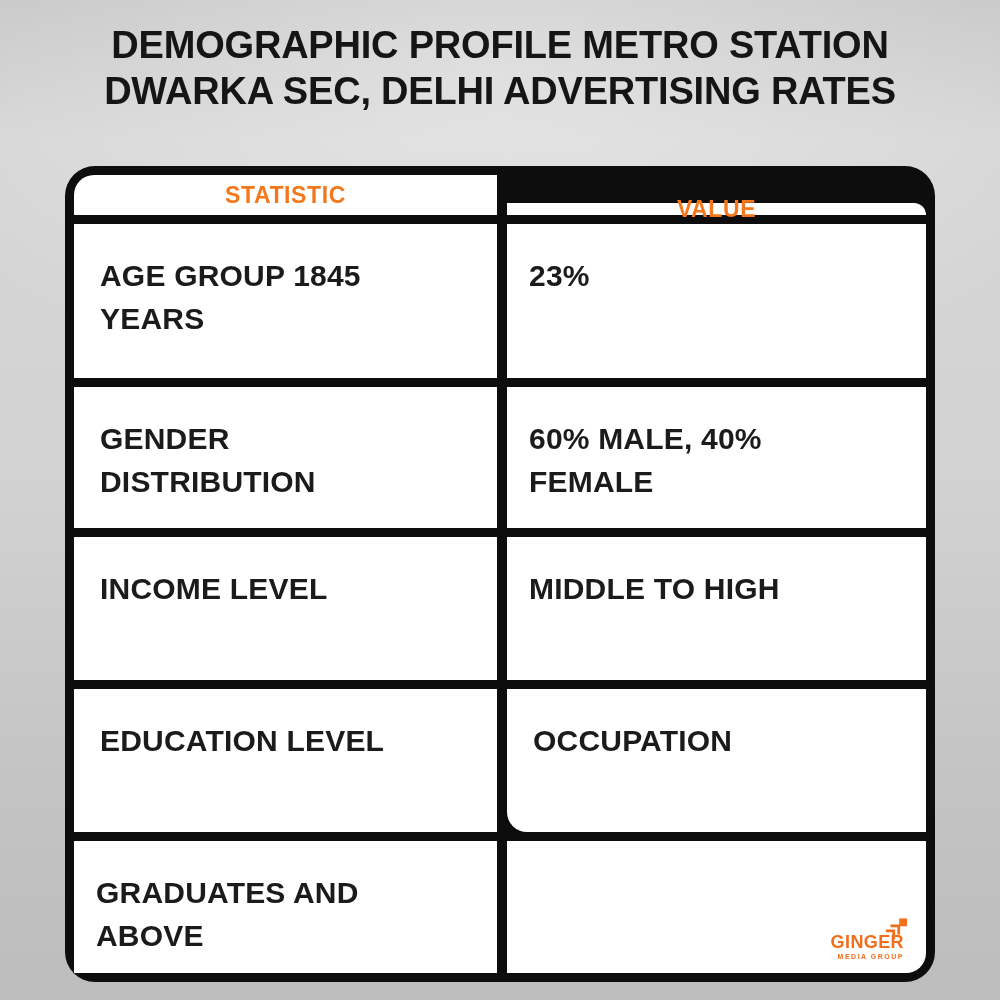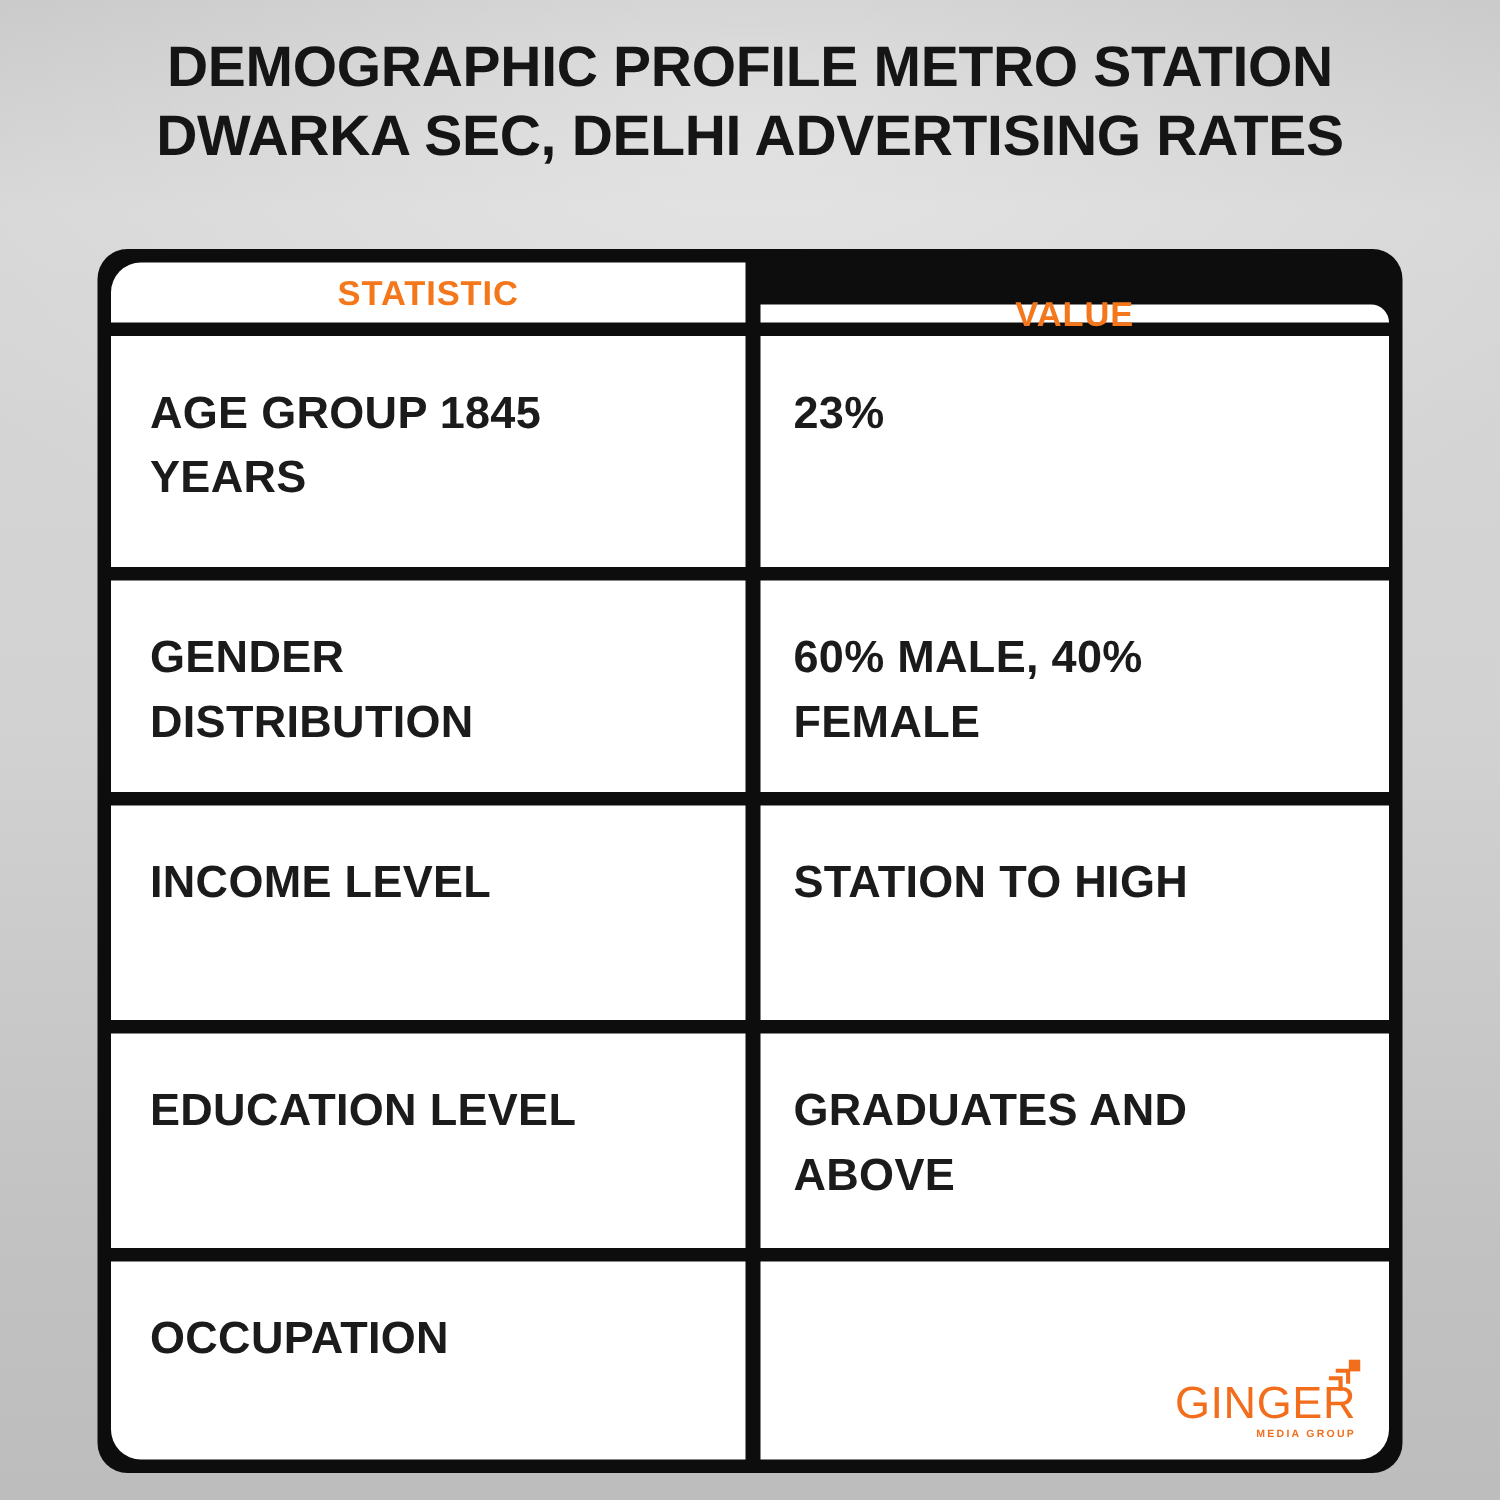--- a/index.html
+++ b/index.html
@@ -14,21 +14,21 @@
 
   .title{
     position:absolute;top:22px;left:0;width:100%;
     text-align:center;font-weight:700;font-size:38px;line-height:46px;
     color:#151515;letter-spacing:-0.2px;
   }
 
   .table{
     position:absolute;left:65px;top:166px;width:870px;height:816px;
     box-sizing:border-box;padding:9px;
-    background:#0d0d0d;border-radius:20px;
+    background:#0d0d0d;border-radius:30px;
     display:grid;
     grid-template-columns:423px 1fr;
     grid-template-rows:40px 154px 141px 143px 143px 1fr;
     gap:9px 10px;
   }
   .cell{background:#ffffff;}
   .cell.header{
     display:flex;align-items:center;justify-content:center;
     color:#F4771C;font-weight:700;font-size:23px;letter-spacing:0.6px;
   }
@@ -41,21 +41,21 @@
     font-weight:700;font-size:30px;line-height:43px;
     color:#1b1b1b;letter-spacing:0.2px;
   }
   .cell.stat{padding:30px 52px 0 26px;}
   .cell.val{padding:30px 52px 0 22px;}
 
   .logo{
     position:absolute;right:22px;bottom:13px;
     text-align:right;color:#F26E1D;line-height:1;
   }
-  .logo-name{font-size:30px;font-weight:400;letter-spacing:0.4px;}
+  .logo-name{font-size:18px;font-weight:700;letter-spacing:0.4px;}
   .logo-tagline{font-size:7px;font-weight:700;letter-spacing:1.5px;margin-top:2px;}
   .logo-icon{position:absolute;top:-15px;right:-3px;width:22px;height:22px;}
 </style>
 </head>
 <body>
 
 <div class="page">
 
   <div class="title">
     <div>DEMOGRAPHIC PROFILE METRO STATION</div>
@@ -67,26 +67,26 @@
     <div class="cell header hdr-left">STATISTIC</div>
     <div class="cell header hdr-right">VALUE</div>
 
     <div class="cell body stat">AGE GROUP 1845 YEARS</div>
     <div class="cell body val">23%</div>
 
     <div class="cell body stat">GENDER DISTRIBUTION</div>
     <div class="cell body val">60% MALE, 40% FEMALE</div>
 
     <div class="cell body stat">INCOME LEVEL</div>
-    <div class="cell body val">STATION TO HIGH</div>
+    <div class="cell body val">MIDDLE TO HIGH</div>
 
     <div class="cell body stat">EDUCATION LEVEL</div>
+    <div class="cell body stat bot-left">OCCUPATION</div>
+
     <div class="cell body val">GRADUATES AND ABOVE</div>
-
-    <div class="cell body stat bot-left">OCCUPATION</div>
     <div class="cell body val bot-right">
       <div class="logo">
         <svg class="logo-icon" viewBox="0 0 24 24">
           <path d="M1 14 H9.5 V23" fill="none" stroke="#F26E1D" stroke-width="3"></path>
           <path d="M6 8.5 H15 V18" fill="none" stroke="#F26E1D" stroke-width="3"></path>
           <rect x="15.5" y="0.5" width="8.5" height="8.5" fill="#F26E1D"></rect>
         </svg>
         <div class="logo-name">GINGER</div>
         <div class="logo-tagline">MEDIA GROUP</div>
       </div>

